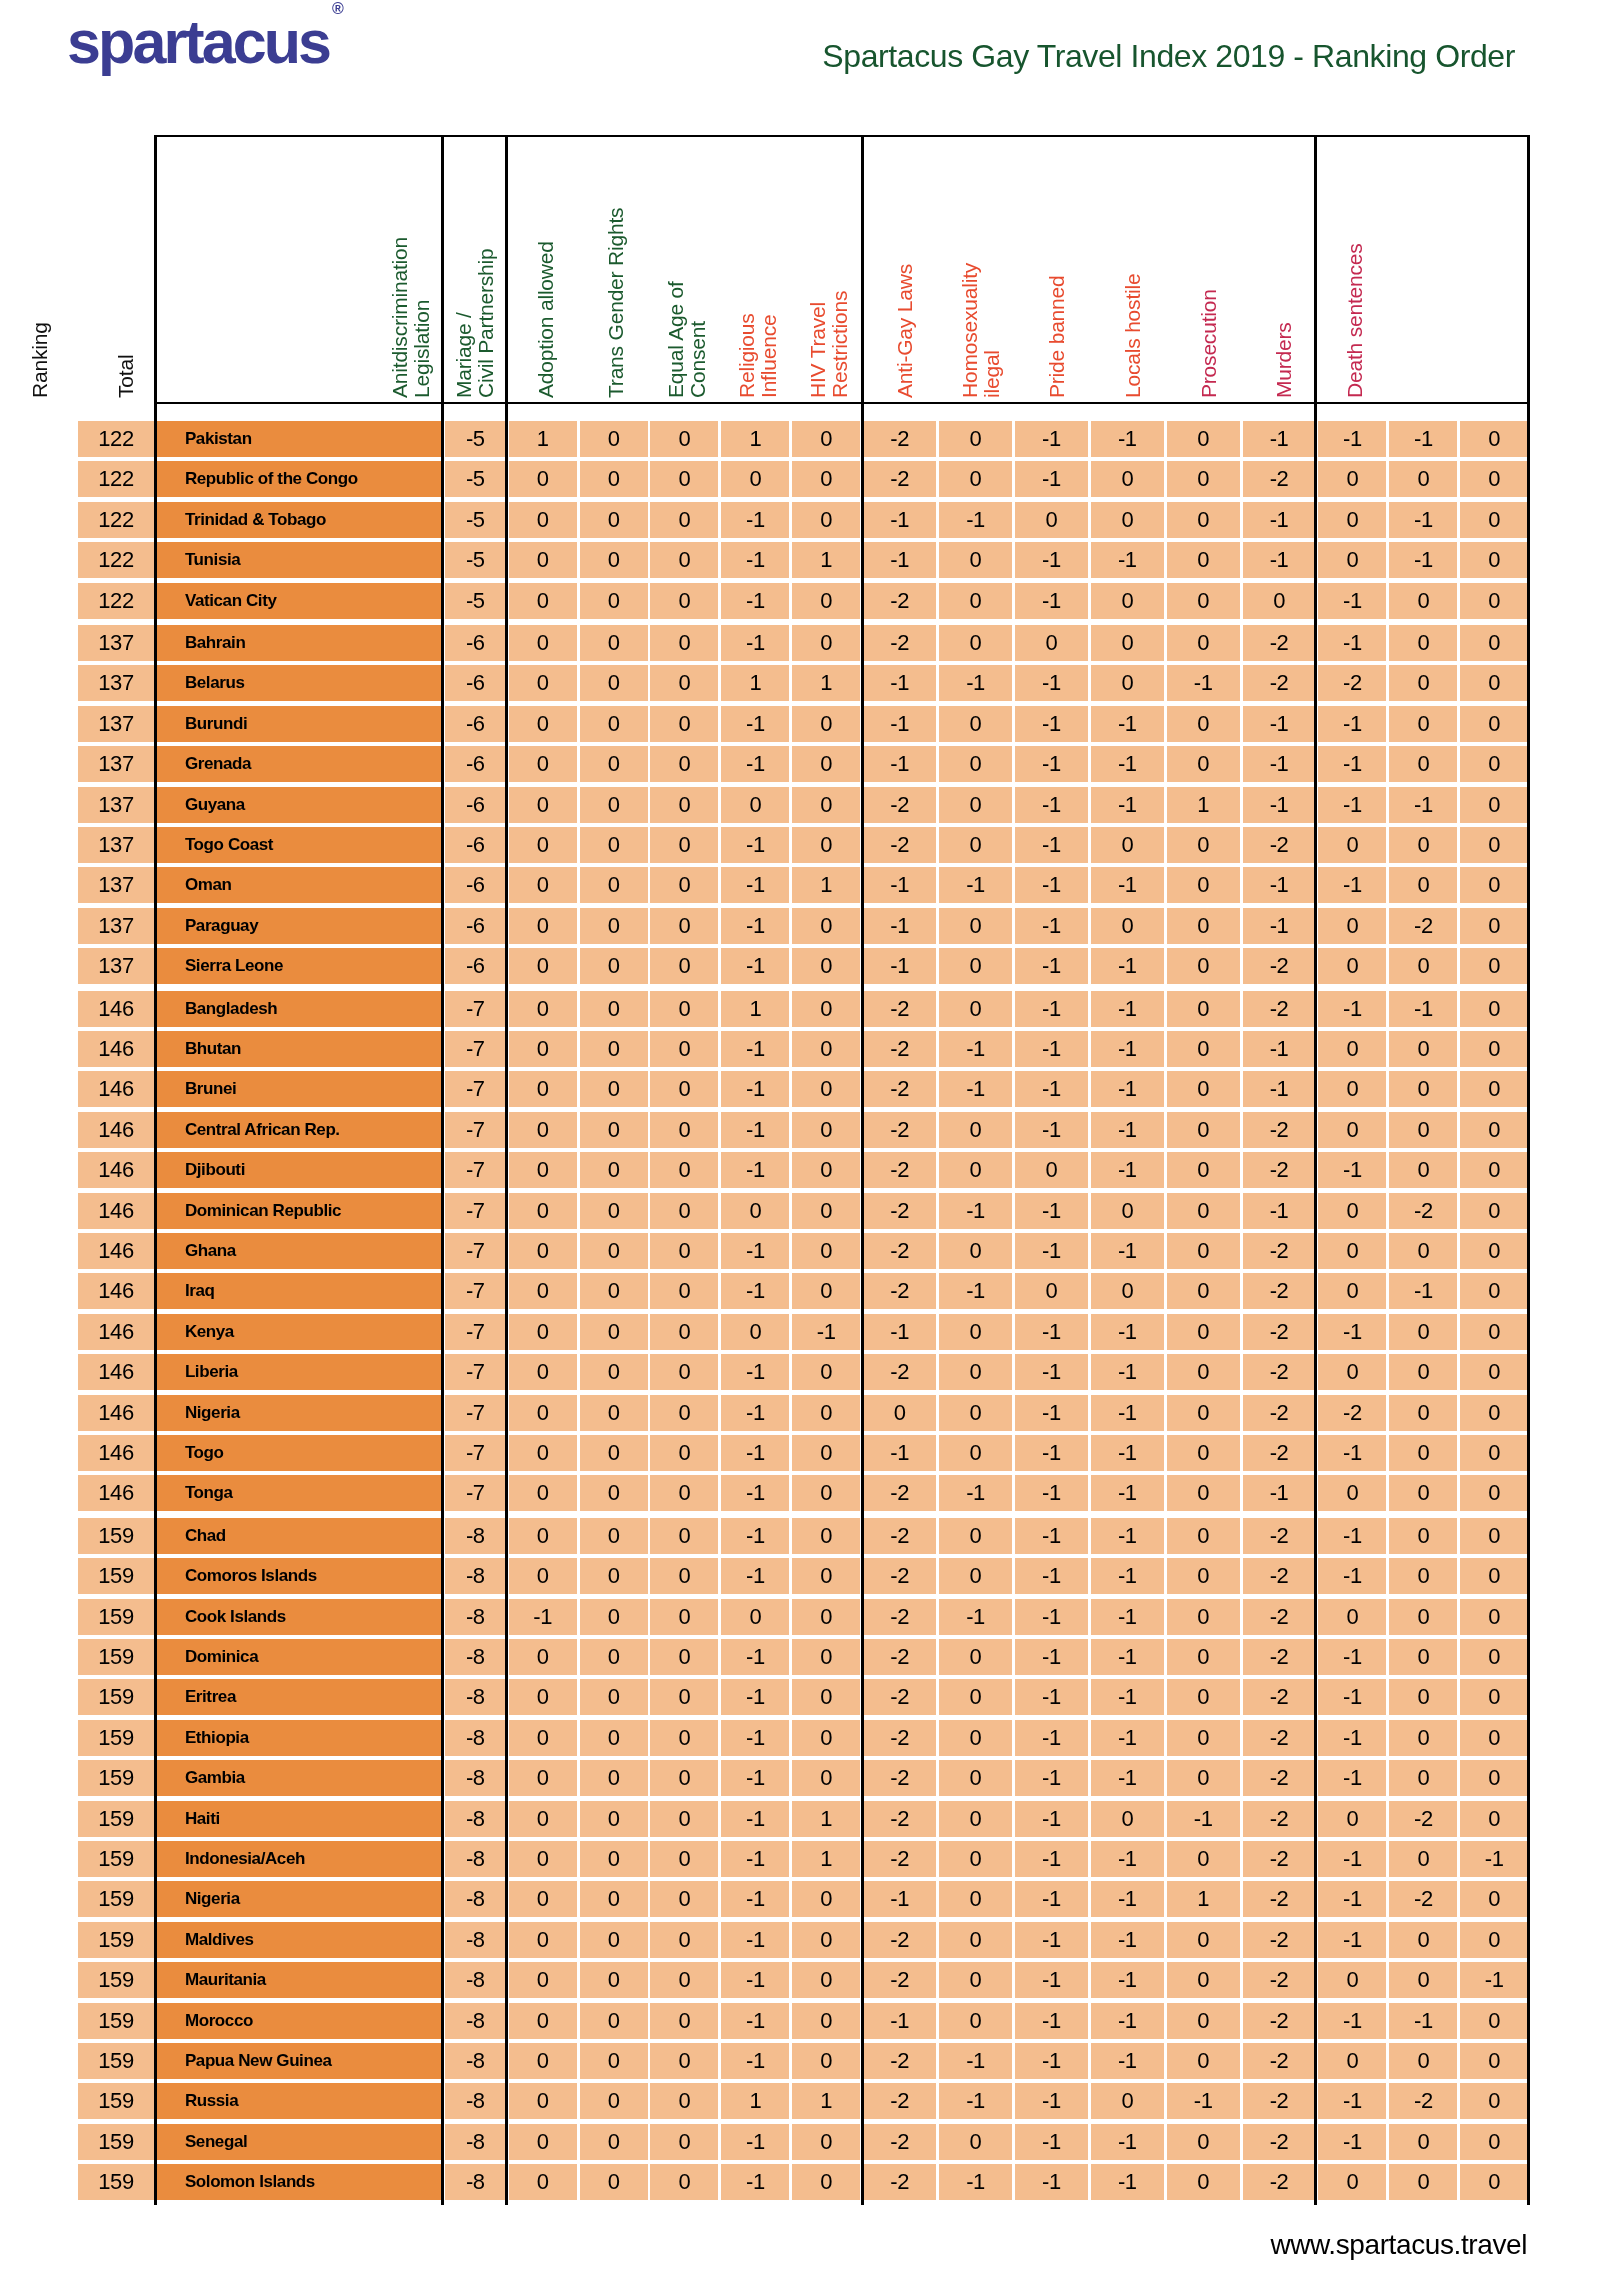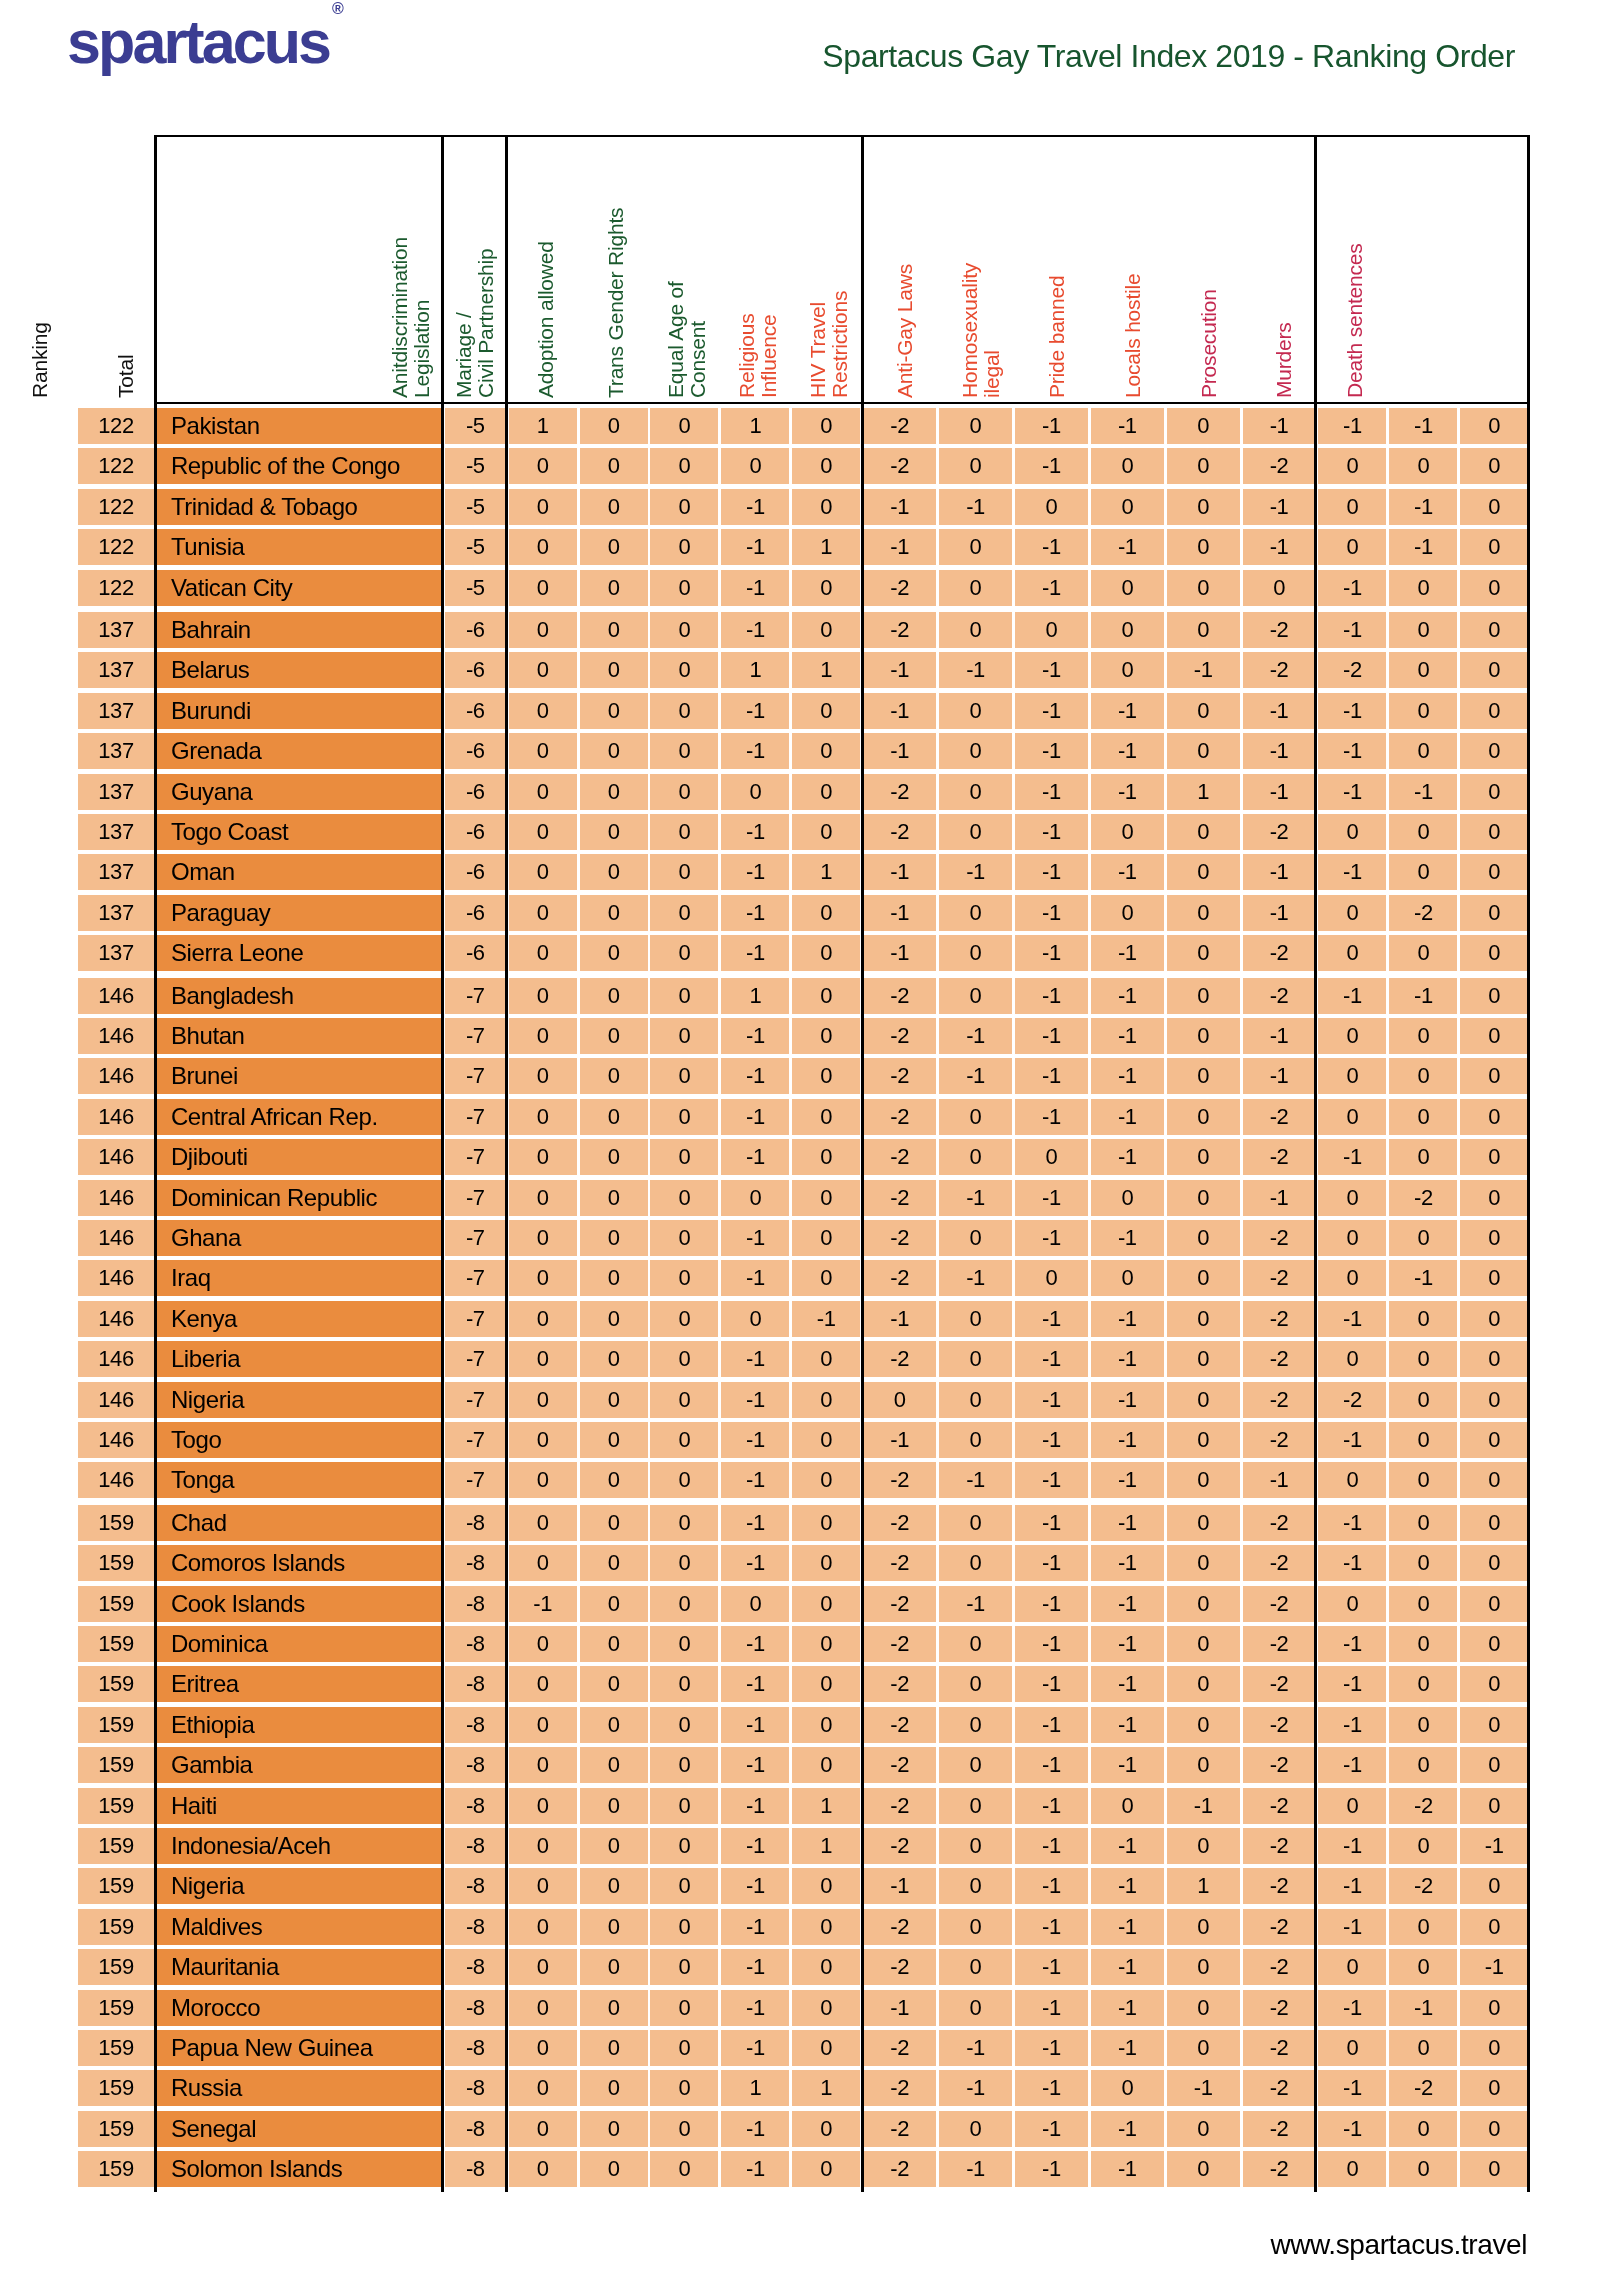--- a/index.html
+++ b/index.html
@@ -39,31 +39,31 @@
     font-size:21px;line-height:1.05;letter-spacing:-0.2px;
     white-space:pre-line;text-align:left;
   }
   .vlabel.w-rank{height:76px;}
   .vlabel.w-total{height:61px;}
   .vlabel.pos{color:var(--positive-green);}
   .vlabel.neg{color:var(--negative-red);}
   .vlabel.hate{color:var(--hate-crimson);}
   .country-hdr{position:absolute;left:10.2px;bottom:7.3px;font-size:22.5px;color:#000;}
   
-  .rows{margin-top:4px;}
+  .rows{margin-top:17px;}
   .row{height:36px;margin-bottom:4.4px;}
   .row.group-start{margin-top:6.5px;}
   .c{
     display:flex;align-items:center;justify-content:center;
     font-size:22px;letter-spacing:-0.4px;color:#000;
     background:var(--cell-light);
   }
   .c.country{
     background:var(--cell-dark);justify-content:flex-start;
-    padding-left:14px;font-size:24px;
+    padding-left:28px;font-size:17px;font-weight:bold;
   }
   
   .vline{position:absolute;top:0;bottom:0;width:2.9px;background:#000;}
   
   .footer{
     position:absolute;right:95px;top:2229px;
     font-size:28px;color:#000;letter-spacing:-0.4px;text-align:right;
   }
 </style>
 </head>

